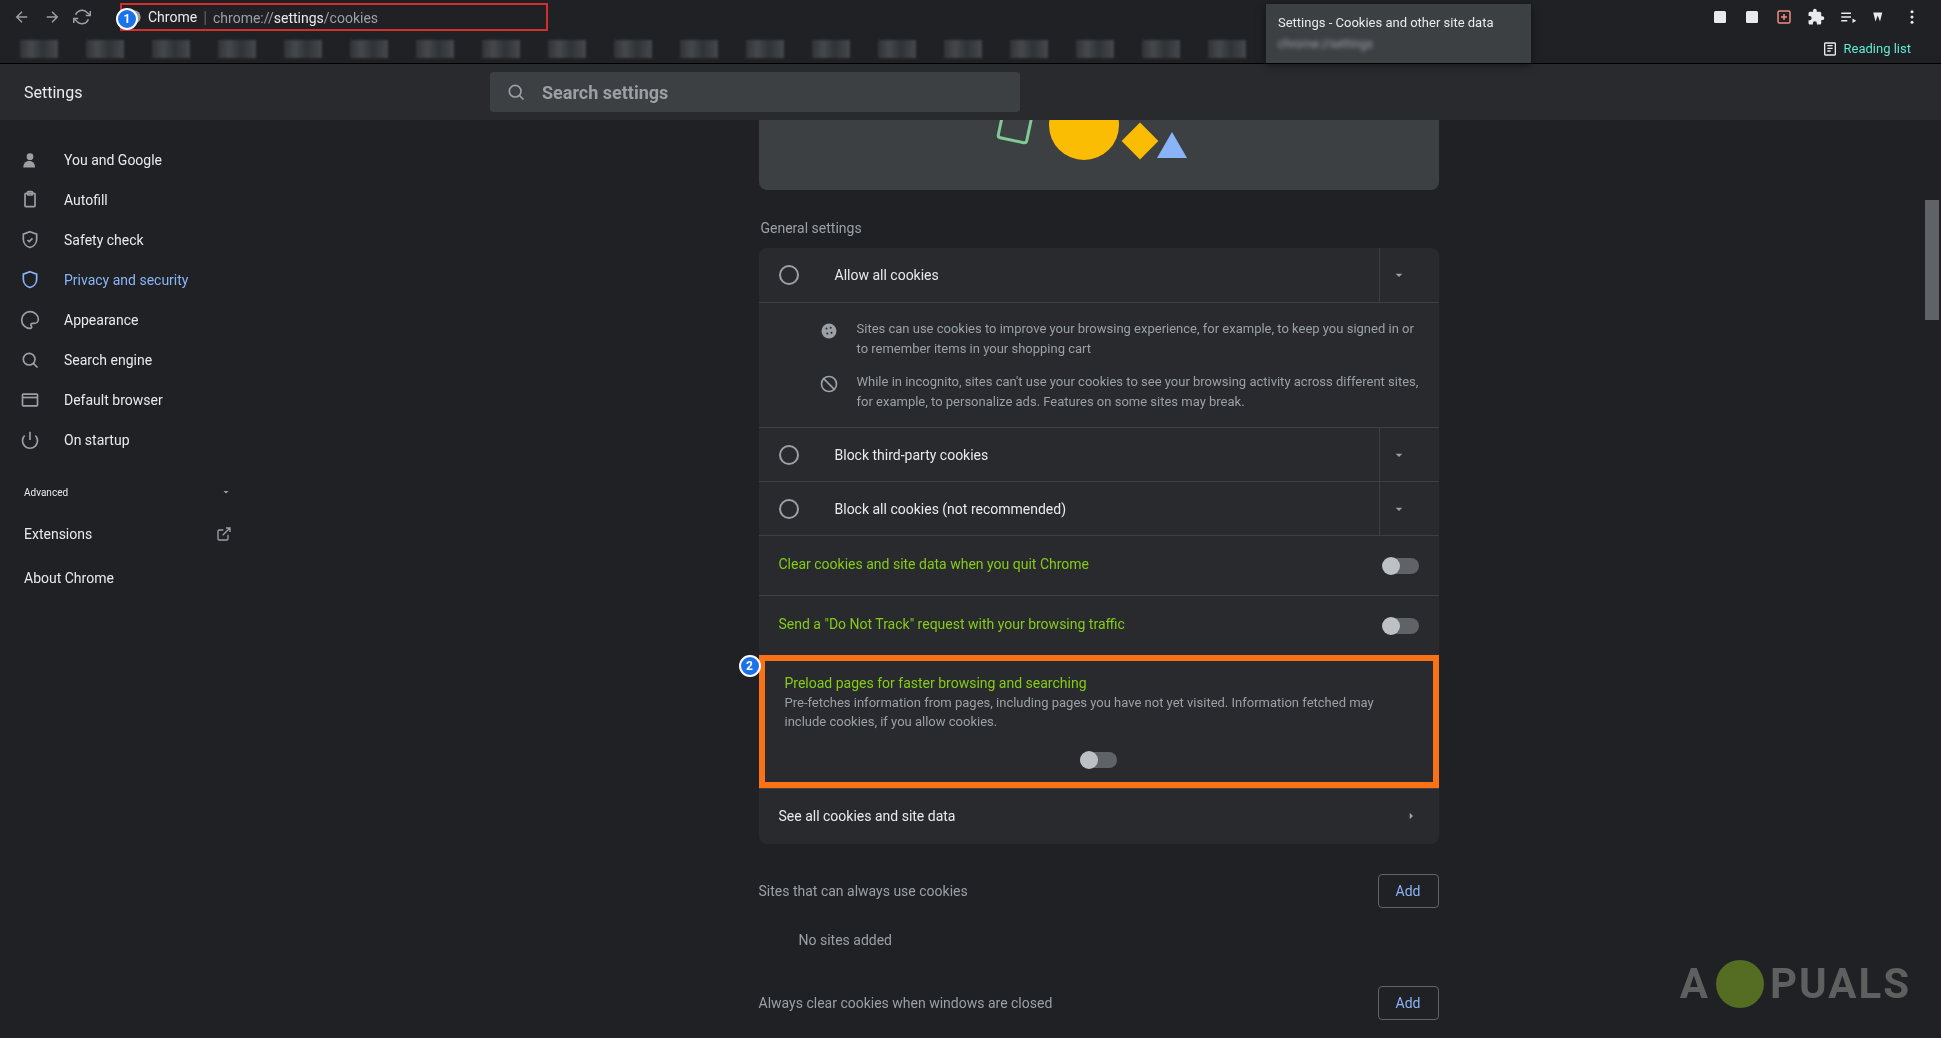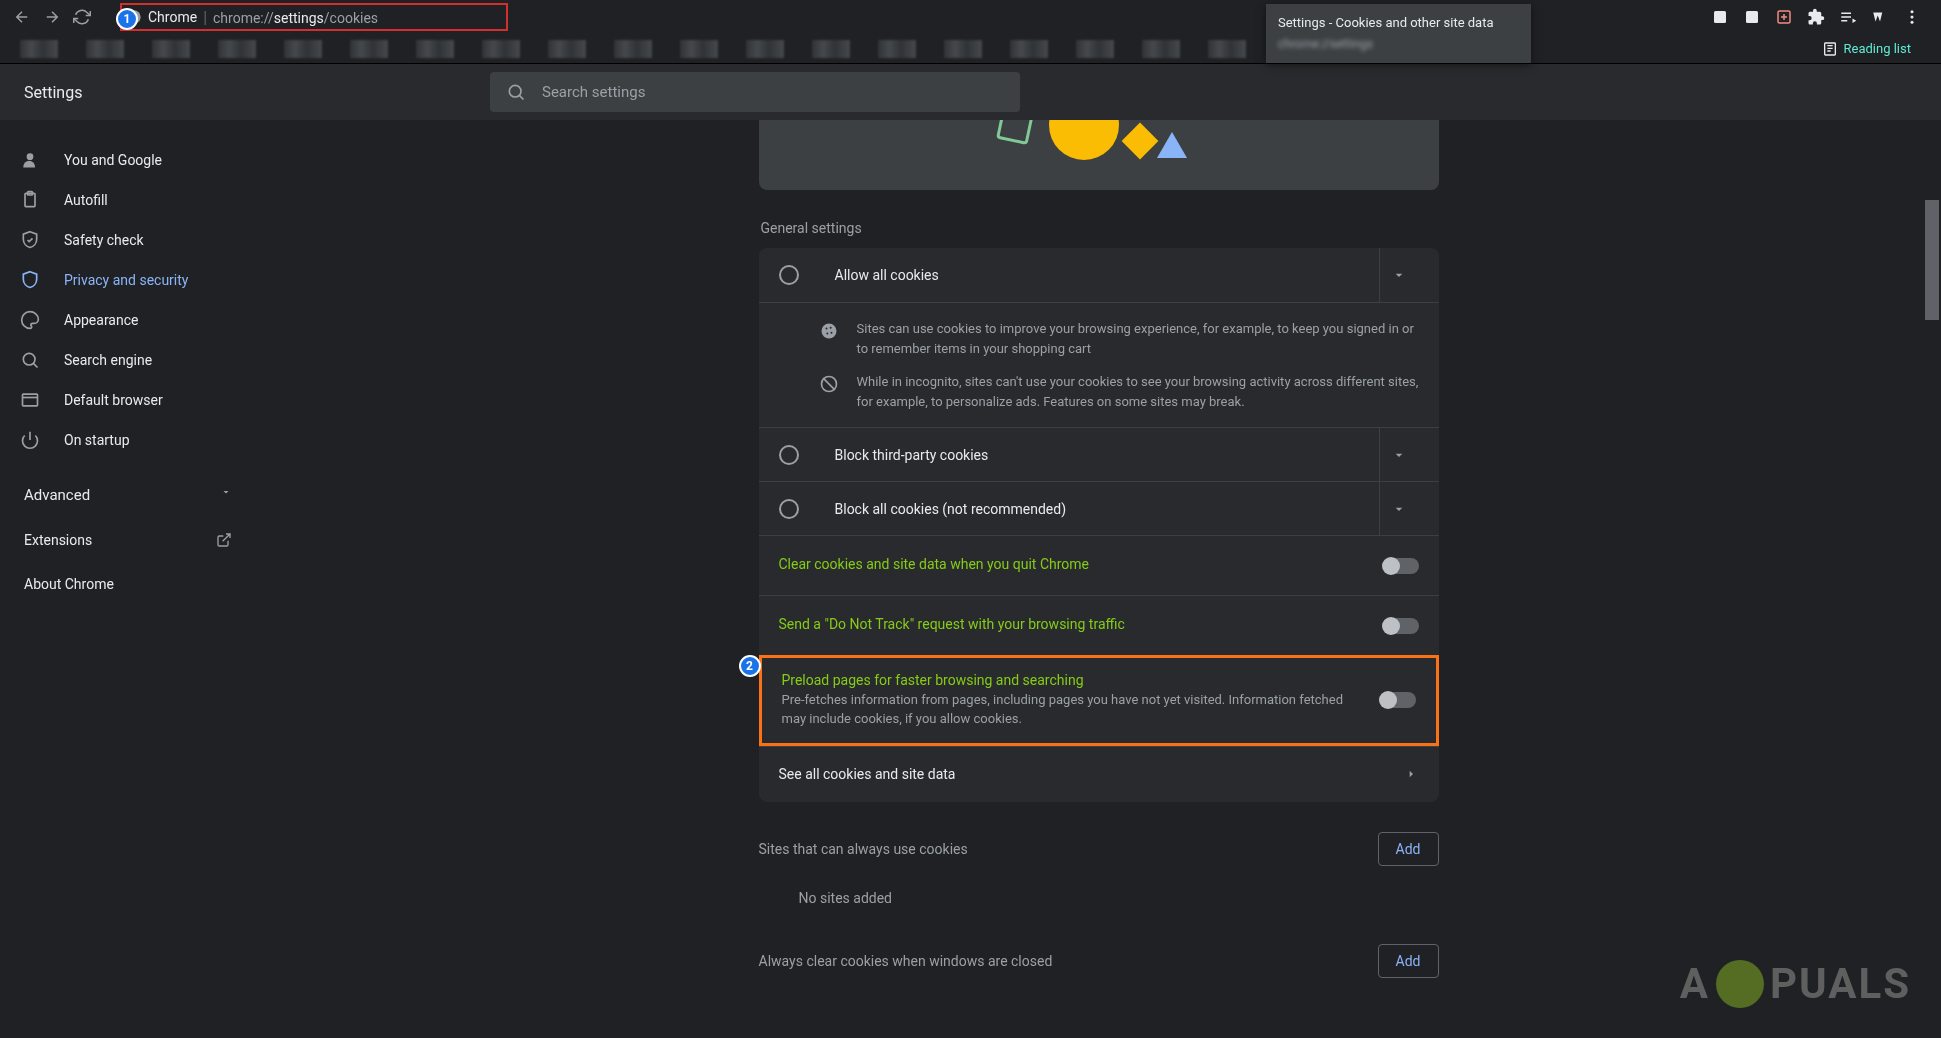--- a/index.html
+++ b/index.html
@@ -1,51 +1,51 @@
 <!DOCTYPE html>
 <html><head>
 <meta charset="utf-8">
 <style>
 * { margin: 0; padding: 0; box-sizing: border-box; font-family: 'Segoe UI', Roboto, Arial, sans-serif; }
 body { background: #202124; color: #e8eaed; overflow: hidden; width: 1941px; height: 1038px; position: relative; }
 
 
 .browser-chrome { height: 34px; background: #202124; display: flex; align-items: center; padding: 0 12px; gap: 10px; position: relative; }
 .nav-btn { width: 20px; height: 20px; display: flex; align-items: center; justify-content: center; color: #9aa0a6; cursor: pointer; }
-.addr-box { display: flex; align-items: center; height: 28px; border: 2px solid #d32f2f; padding: 0 8px 0 4px; gap: 6px; background: #202124; width: 388px; }
+.addr-box { display: flex; align-items: center; height: 28px; border: 2px solid #d32f2f; padding: 0 8px 0 4px; gap: 6px; background: #202124; width: 428px; }
 .annot-circle { width: 22px; height: 22px; border-radius: 50%; background: #1a73e8; border: 2px solid #fff; color: #fff; font-size: 12px; font-weight: 700; display: flex; align-items: center; justify-content: center; position: absolute; z-index: 50; }
 .addr-prefix { color: #e8eaed; font-size: 14px; }
 .addr-sep { color: #5f6368; }
 .addr-dim { color: #9aa0a6; font-size: 14px; }
 .addr-normal { color: #e8eaed; font-size: 14px; }
 .spacer { flex: 1; }
 .tab-tooltip { position: absolute; top: 4px; right: 410px; width: 265px; background: #3c4043; padding: 10px 12px; color: #e8eaed; font-size: 13px; z-index: 40; line-height: 1.4; box-shadow: 0 2px 8px rgba(0,0,0,0.5); }
 .tab-tooltip .sub { color: #9aa0a6; font-size: 12px; filter: blur(2px); margin-top: 4px; }
 .ext-icons { display: flex; gap: 14px; align-items: center; padding-right: 8px; }
 .ext-ico { width: 18px; height: 18px; color: #e8eaed; }
 .reading-list { display: flex; align-items: center; gap: 6px; color: #5eead4; font-size: 13px; padding: 0 10px; height: 30px; }
 
 
 .bookmarks-bar { height: 30px; background: #202124; border-bottom: 1px solid #000; display: flex; align-items: center; padding: 0 20px; gap: 28px; }
 .bookmark-blur { width: 38px; height: 18px; background: linear-gradient(90deg, #3c4043 0%, #5f6368 30%, #3c4043 60%, #5f6368 100%); filter: blur(1px); opacity: 0.6; }
 
 
 .settings-header { height: 56px; background: #292a2d; display: flex; align-items: center; padding: 0 24px; }
 .settings-title { font-size: 16px; color: #e8eaed; width: 466px; }
 .search-box { display: flex; align-items: center; background: #3c4043; border-radius: 4px; height: 40px; width: 530px; padding: 0 16px; gap: 16px; }
-.search-box input { background: transparent; border: none; outline: none; color: #e8eaed; font-size: 15px; flex: 1; }
+.search-box input { background: transparent; border: none; outline: none; color: #e8eaed; font-size: 18px; flex: 1; font-weight: bold; }
 .search-box input::placeholder { color: #9aa0a6; }
 
 
 .main-area { display: flex; height: calc(100% - 120px); background: #202124; position: relative; }
 .sidebar { width: 256px; padding-top: 20px; }
 .side-item { display: flex; align-items: center; height: 40px; padding: 0 20px; gap: 24px; color: #e8eaed; font-size: 14px; cursor: pointer; border-radius: 0 20px 20px 0; }
 .side-item.active { color: #8ab4f8; }
 .side-ico { width: 20px; height: 20px; display: flex; align-items: center; justify-content: center; }
-.advanced-row { display: flex; align-items: flex-start; justify-content: space-between; padding: 14px 24px; color: #e8eaed; font-size: 15px; cursor: pointer; margin-top: 12px; gap: 36px; }
+.advanced-row { display: flex; align-items: flex-end; justify-content: space-between; padding: 14px 24px; color: #e8eaed; font-size: 10px; cursor: pointer; margin-top: 12px; gap: 36px; }
 .ext-row { display: flex; align-items: center; justify-content: space-between; padding: 14px 24px; color: #e8eaed; font-size: 14px; cursor: pointer; }
 .about-row { padding: 14px 24px; color: #e8eaed; font-size: 14px; cursor: pointer; }
 
 
 .content { flex: 1; display: flex; justify-content: center; overflow-y: auto; padding-bottom: 40px; }
 .content-inner { width: 680px; }
 .hero { height: 70px; background: #3c4043; border-radius: 0 0 8px 8px; display: flex; align-items: flex-start; justify-content: center; overflow: hidden; }
 .hero-shapes { width: 200px; height: 60px; position: relative; }
 .shape-circ { position: absolute; width: 70px; height: 70px; border-radius: 50%; background: #fbbc04; left: 50px; top: -30px; }
 .shape-sq { position: absolute; width: 32px; height: 32px; border: 3px solid #81c995; left: 0px; top: -10px; transform: rotate(12deg); border-radius: 4px; }
@@ -70,21 +70,21 @@
 .detail-ico { width: 20px; height: 20px; color: #9aa0a6; flex-shrink: 0; margin-top: 2px; }
 .detail-text { color: #9aa0a6; font-size: 13px; line-height: 1.5; }
 
 .toggle-row { display: flex; align-items: center; min-height: 60px; padding: 14px 20px; border-top: 1px solid #3c4043; gap: 20px; }
 .toggle-text-col { flex: 1; }
 .toggle-title { font-size: 14px; color: #84cc16; margin-bottom: 3px; }
 .toggle-sub { font-size: 13px; color: #9aa0a6; line-height: 1.45; }
 .toggle { width: 36px; height: 16px; background: #5f6368; border-radius: 8px; position: relative; flex-shrink: 0; }
 .toggle::after { content:''; position: absolute; width: 18px; height: 18px; border-radius: 50%; background: #bdc1c6; left: -1px; top: -1px; }
 
-.red-box { border: 3px solid #f97316; }
+.red-box { border: 6px solid #f97316; flex-direction: column; }
 .preload-wrap { position: relative; }
 
 .link-row { display: flex; align-items: center; height: 56px; padding: 0 20px; border-top: 1px solid #3c4043; justify-content: space-between; font-size: 14px; }
 .arrow-r { color: #9aa0a6; }
 
 .section-row { display: flex; align-items: center; justify-content: space-between; margin-top: 30px; margin-bottom: 4px; }
 .section-row-label { color: #9aa0a6; font-size: 14px; }
 .add-btn { border: 1px solid #5f6368; background: transparent; color: #8ab4f8; padding: 8px 17px; border-radius: 4px; font-size: 14px; cursor: pointer; }
 .empty-msg { color: #9aa0a6; font-size: 14px; padding: 20px 0 8px 40px; }
 

